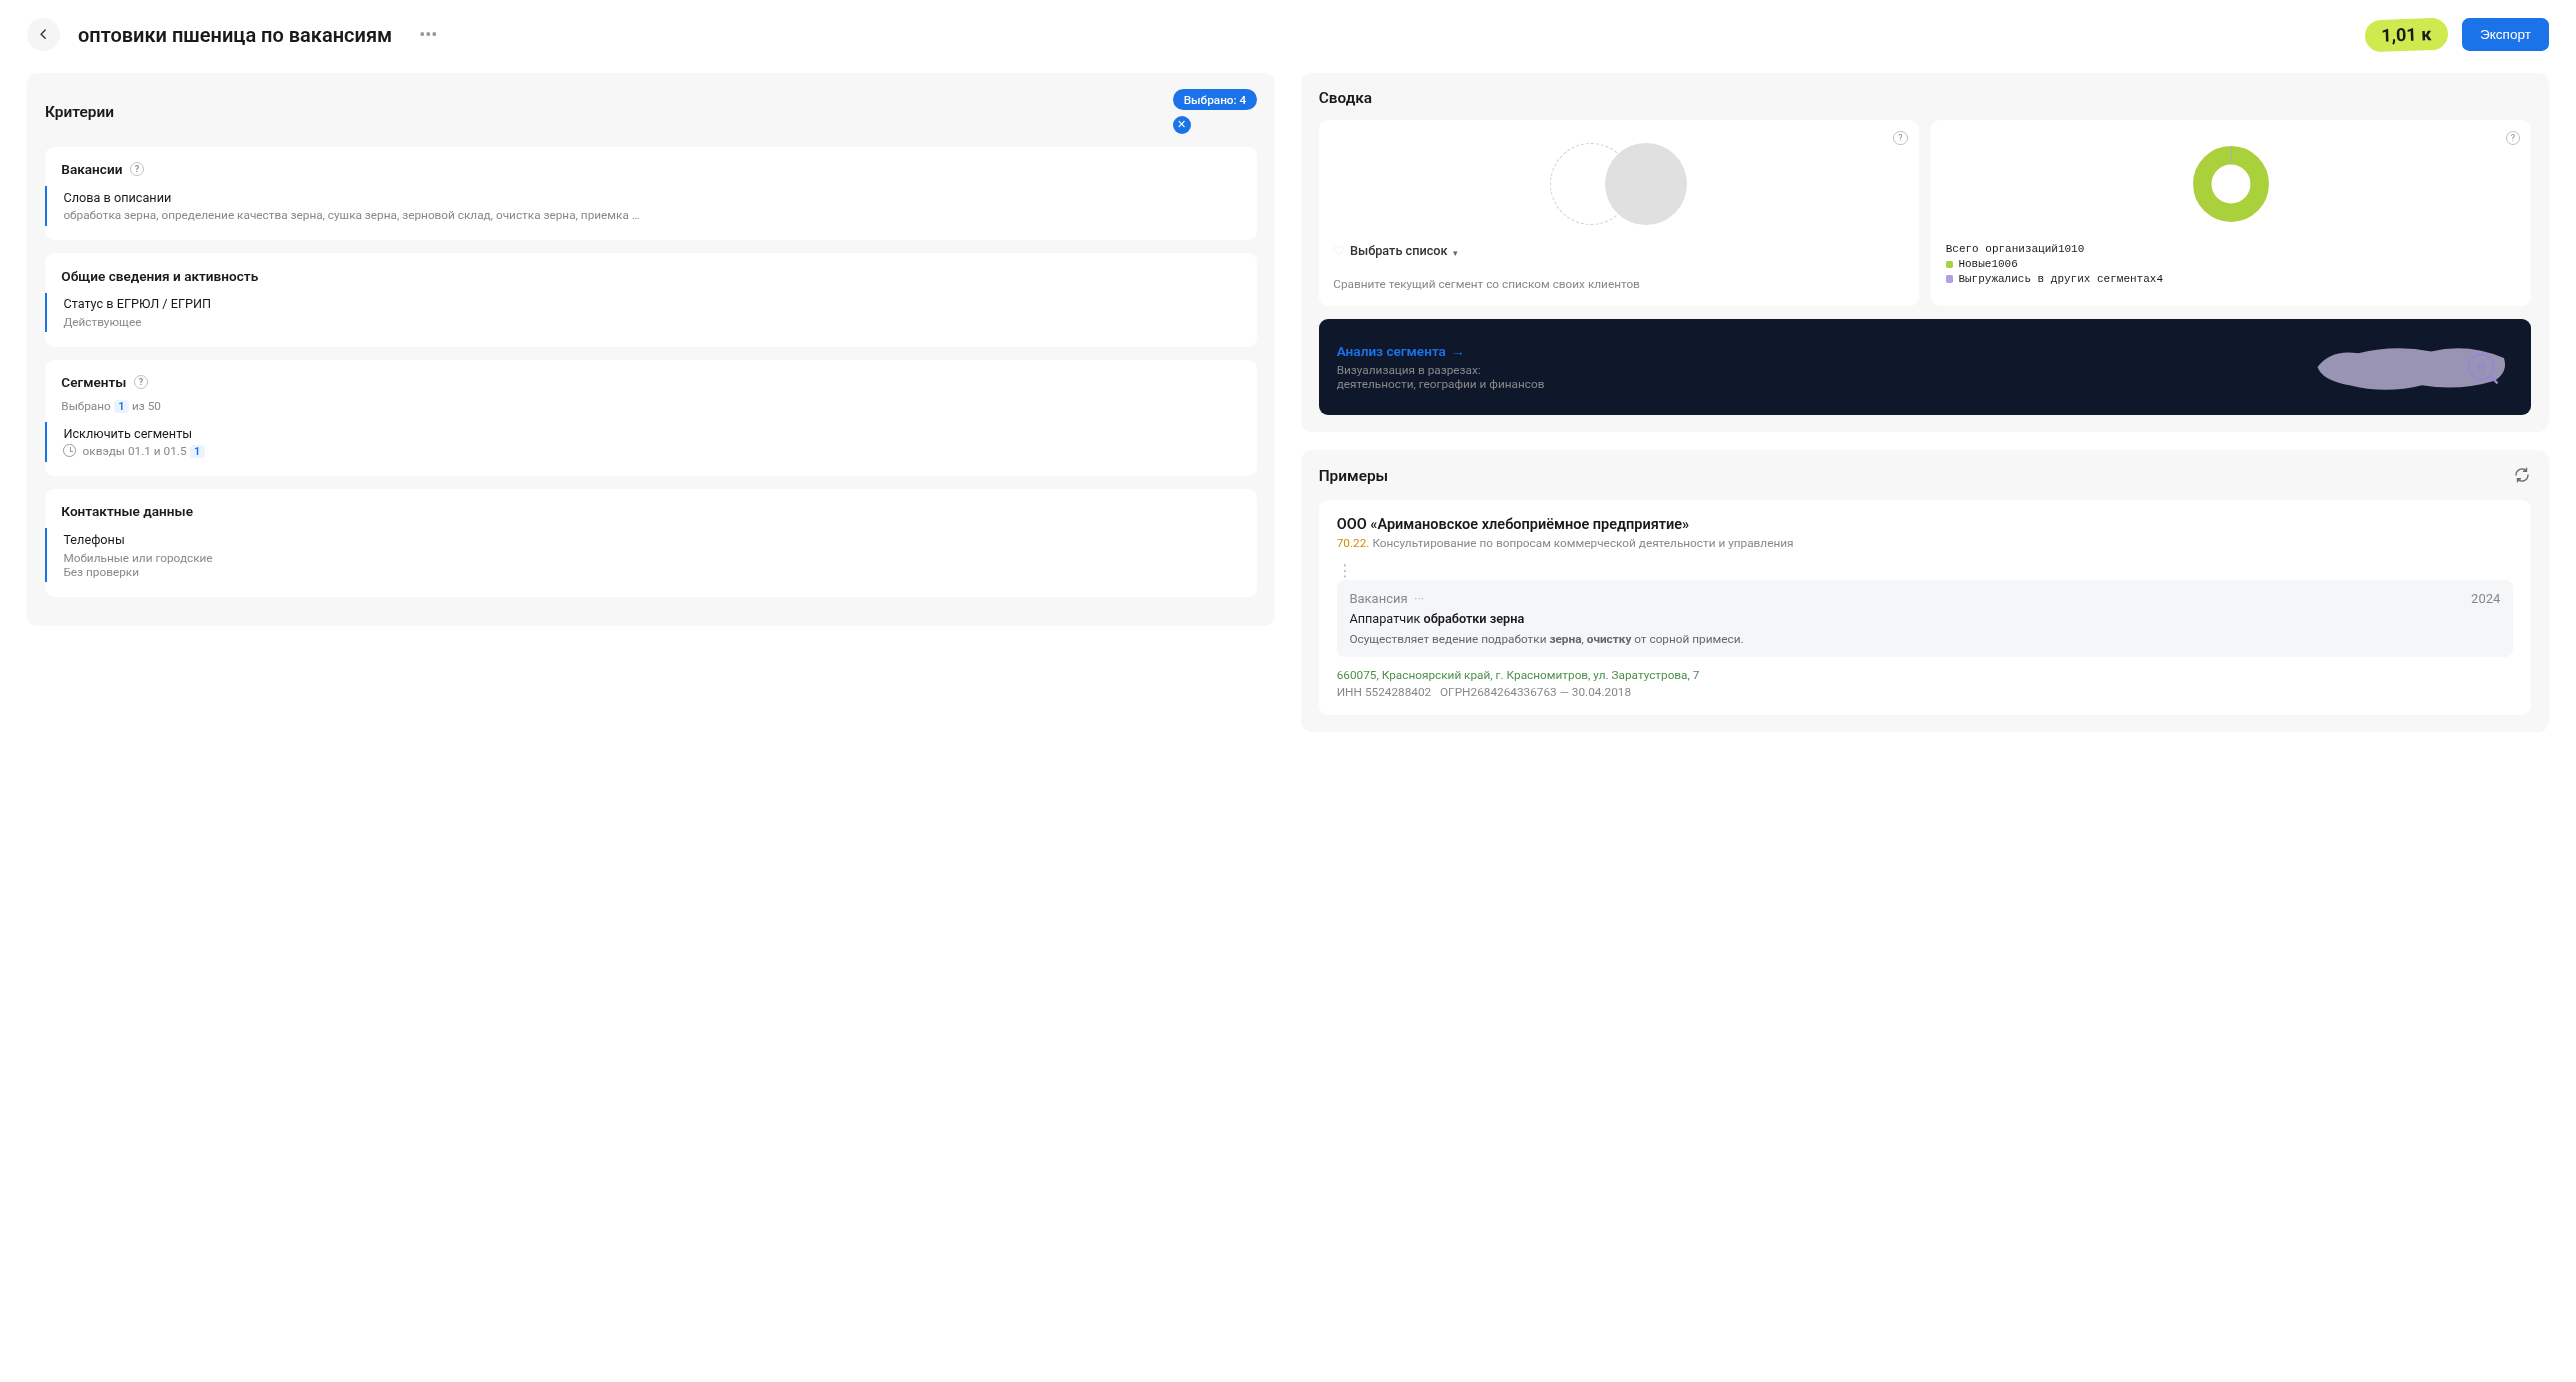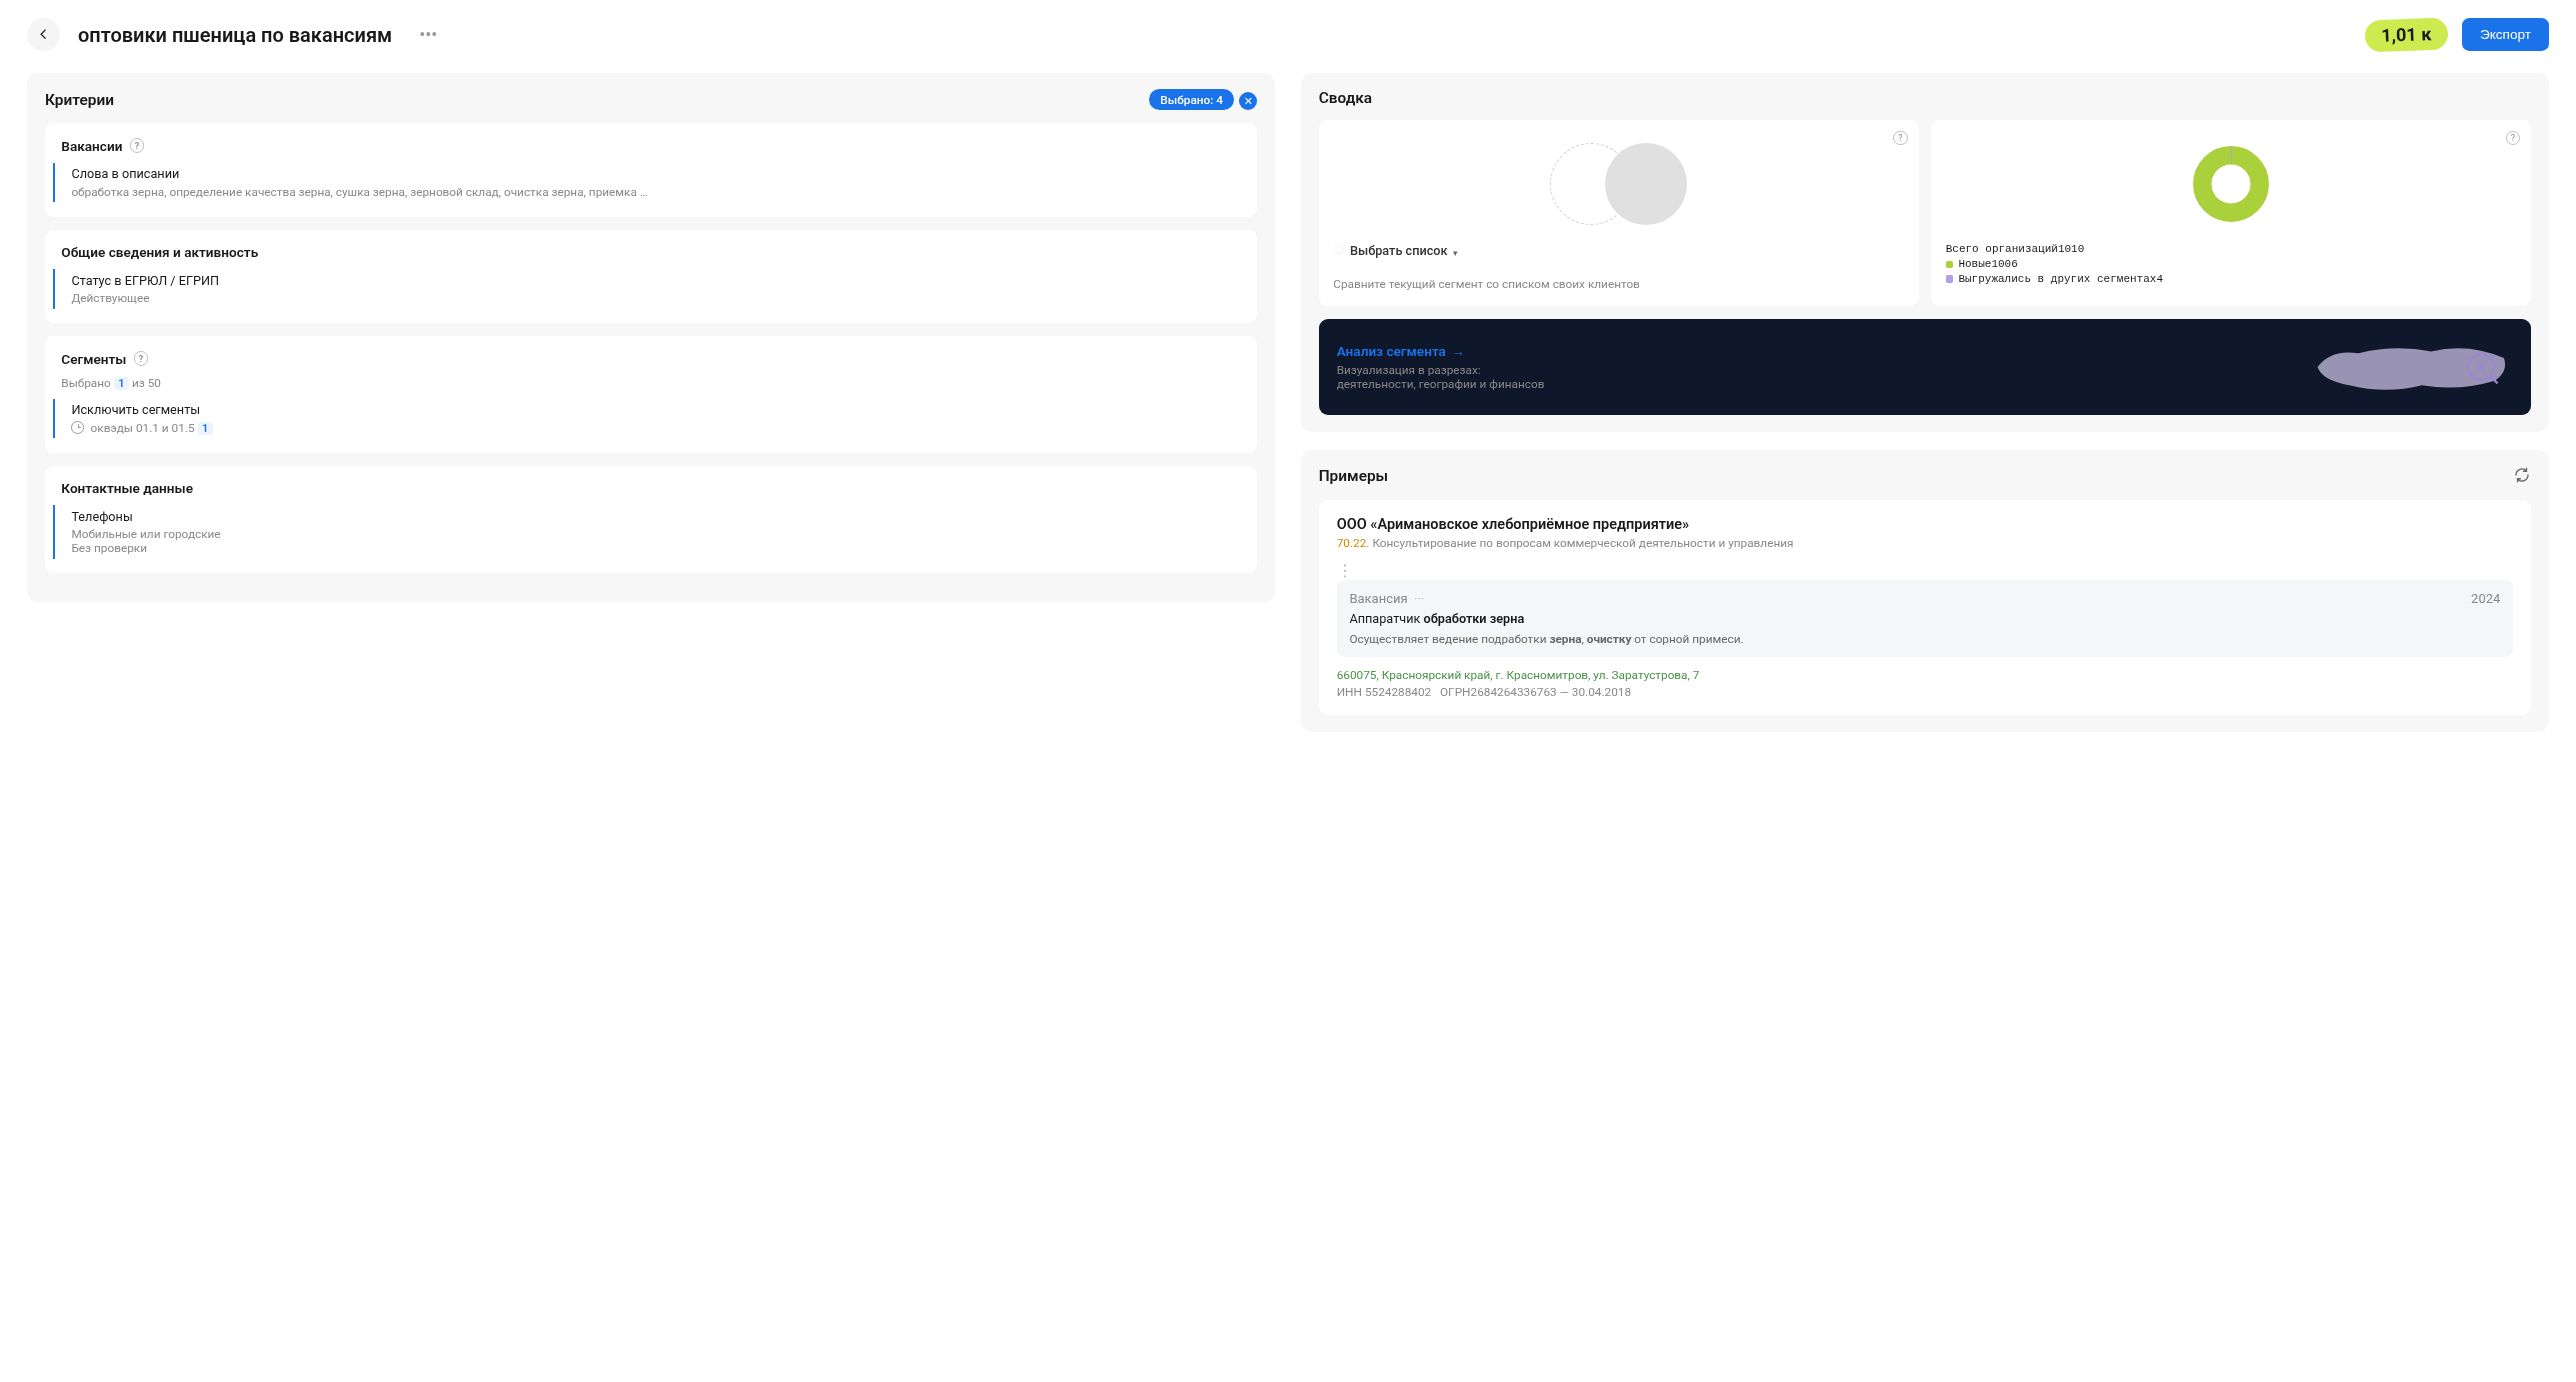--- a/index.html
+++ b/index.html
@@ -81,22 +81,23 @@
   justify-content: space-between;
   align-items: center;
   margin-bottom: 12.7px;
 }
 .panel-title {
   font-size: 15.4px;
   font-weight: 600;
 }
 .selected-badge {
   display: flex;
-  align-items: flex-end;
+  align-items: flex-start;
   gap: 5.4px;
+  flex-direction: column;
 }
 .selected-pill {
   background: #1a73e8;
   color: #fff;
   border-radius: 12.7px;
   padding: 3.6px 11px;
   font-size: 11.8px;
   font-weight: 500;
 }
 .clear-x {
@@ -134,21 +135,21 @@
   font-size: 9px;
   color: #888;
 }
 .sub-item {
   border-left: 2.7px solid #1a73e8;
   padding-left: 11px;
   margin-left: -16.3px;
   padding-top: 3.6px;
   padding-bottom: 3.6px;
   position: relative;
-  left: 8px;
+  left: 0;
 }
 .sub-item-inner {
   padding-left: 5.4px;
 }
 .sub-label {
   font-size: 12.7px;
   color: #1a1a1a;
   margin-bottom: 3.6px;
 }
 .sub-value {

